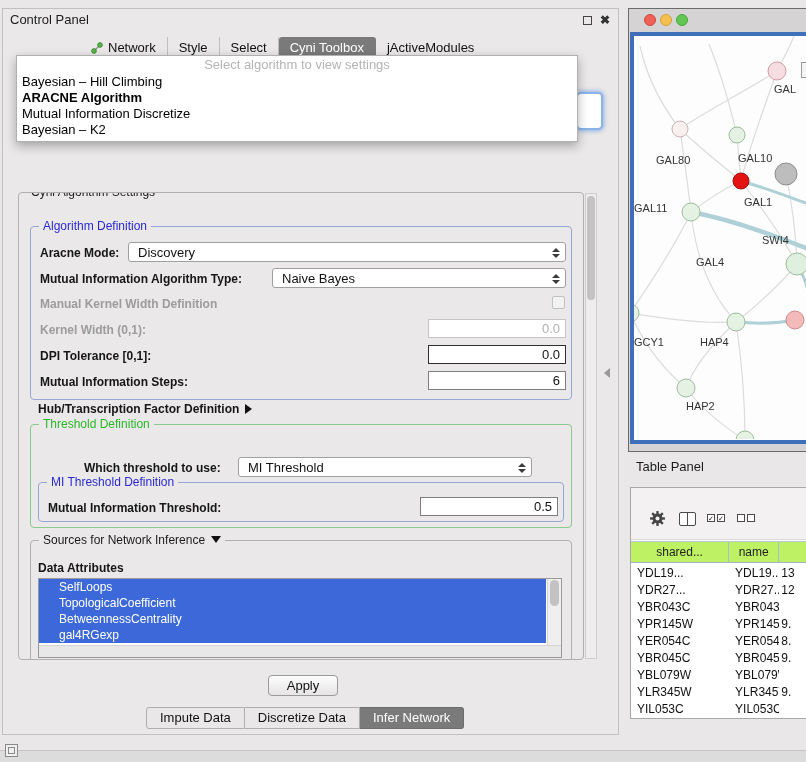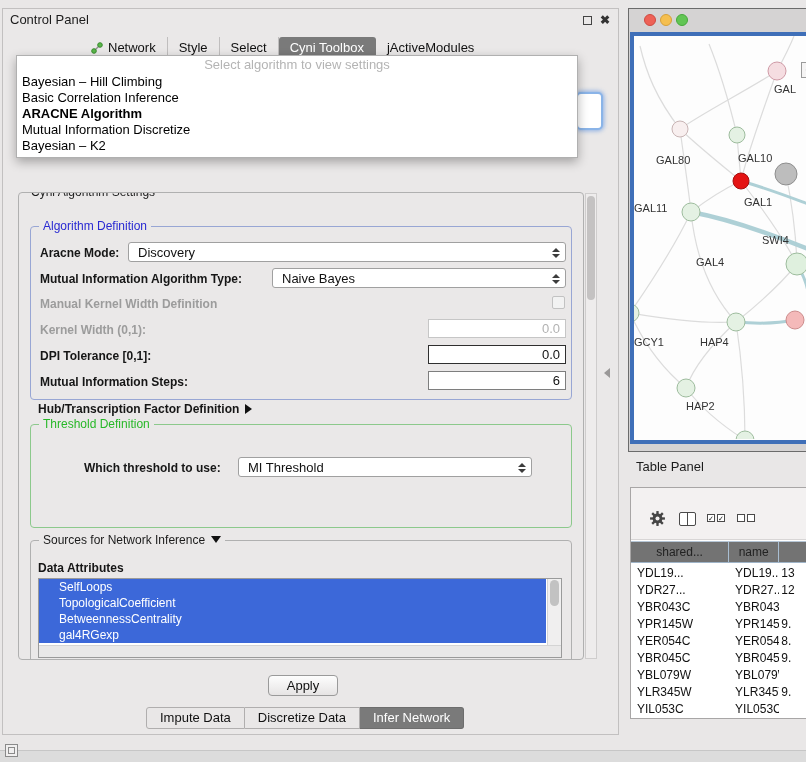--- a/index.html
+++ b/index.html
@@ -89,21 +89,21 @@
   #table-window{position:absolute;left:630px;top:487px;width:178px;height:232px;border:1px solid #a8a6a6;background:#fff;overflow:hidden;}
   #table-toolbar{position:absolute;left:0;top:0;width:100%;height:52px;background:#f3f1f1;border-bottom:1px solid #d8d6d6;}
   .tb-icon{position:absolute;top:22px;}
   #gear-icon{left:18px;}
   #columns-icon{left:48px;top:24px;width:17px;height:14px;border:1px solid #4a4a4a;border-radius:2px;background:#fff;}
   #columns-icon::after{content:"";position:absolute;left:7px;top:0;width:1px;height:12px;background:#4a4a4a;}
   .cbpair{display:flex;gap:2px;}
   #select-all-icon{left:76px;top:26px;}
   #deselect-all-icon{left:106px;top:26px;}
   .mini-box{width:8px;height:8px;border:1px solid #4a4a4a;background:#fff;font-size:7px;line-height:7px;text-align:center;color:#222;}
-  #table-header{position:absolute;left:0;top:53px;width:100%;height:22px;display:flex;background:#737373;border-top:1px solid #b6c6d6;border-bottom:1px solid #9fb4c8;}
+  #table-header{position:absolute;left:0;top:53px;width:100%;height:22px;display:flex;background:#bef264;border-top:1px solid #b6c6d6;border-bottom:1px solid #9fb4c8;}
   .th{height:100%;line-height:20px;text-align:center;font-size:12px;color:#222;border-right:1px solid #a9bed2;overflow:hidden;white-space:nowrap;}
   .th.c0,.td.c0{width:106px;}
   .th.c1,.td.c1{width:54px;}
   .th.c2,.td.c2{width:30px;border-right:none;}
   #table-body{position:absolute;left:0;top:77px;width:100%;}
   .tr{display:flex;height:17px;}
   .td{height:17px;line-height:17px;font-size:12px;color:#111;padding-left:6px;overflow:hidden;white-space:nowrap;}
   .td.c2{padding-left:2px;}
 
   
@@ -190,20 +190,25 @@
 
         <span class="lbl" style="left:53px;top:36px;">Which threshold to use:</span>
         <div class="combo" style="left:207px;top:32px;width:294px;">
           <span class="val">MI Threshold</span>
           <span class="arrows">
               <b class="u"></b>
               <b class="d"></b>
             </span>
         </div>
 
+        <div class="group tint-blue" style="left:7px;top:57px;width:526px;height:40px;">
+          <span class="gtitle blue">MI Threshold Definition</span>
+          <span class="lbl" style="left:9px;top:18px;">Mutual Information Threshold:</span>
+          <input class="field" style="left: 381px; top: 14px; width: 138px;" readonly="" value="0.5">
+        </div>
       </div>
 
       <div class="group" style="left:11px;top:347px;width:542px;height:130px;">
         <span class="gtitle"><span>Sources for Network Inference</span><span class="tri-down"></span></span>
         <span class="lbl" style="left:7px;top:20px;">Data Attributes</span>
         <div id="attr-list">
           <div id="attr-items">
               <div class="attr-item">SelfLoops</div>
               <div class="attr-item">TopologicalCoefficient</div>
               <div class="attr-item">BetweennessCentrality</div>
@@ -229,21 +234,20 @@
         <div class="btab selected">Infer Network</div>
       </div>
   </div>
 
   <div id="focus-frag"></div>
 
   <div id="algo-overlay">
     <div id="algo-placeholder">Select algorithm to view settings</div>
     <div id="algo-options">
         <div class="algo-option">Bayesian – Hill Climbing</div>
-        <div class="algo-option">Basic Correlation Inference</div>
         <div class="algo-option selected">ARACNE Algorithm</div>
         <div class="algo-option">Mutual Information Discretize</div>
         <div class="algo-option">Bayesian – K2</div>
       </div>
   </div>
 
   <div id="splitter-arrow"></div>
 
   <div id="net-window">
     <span class="tl red"></span>

